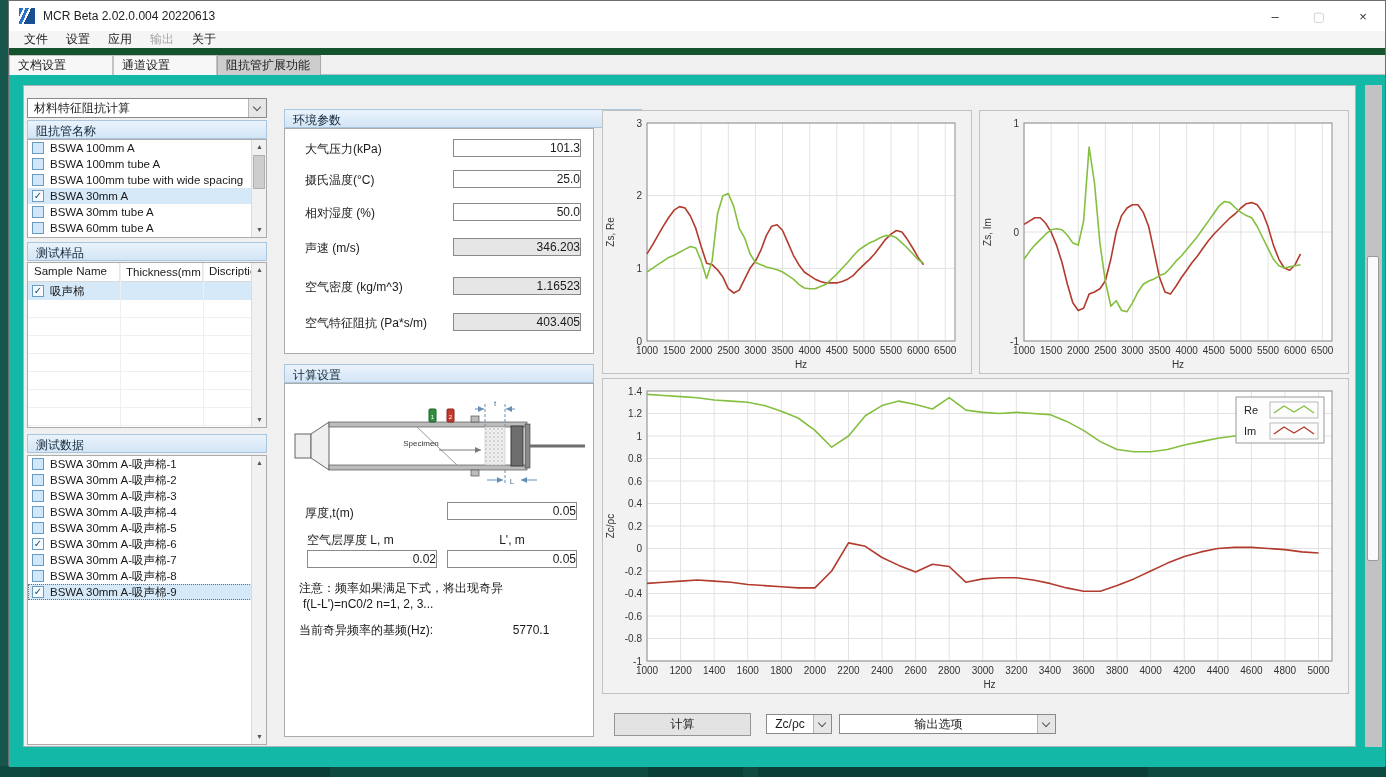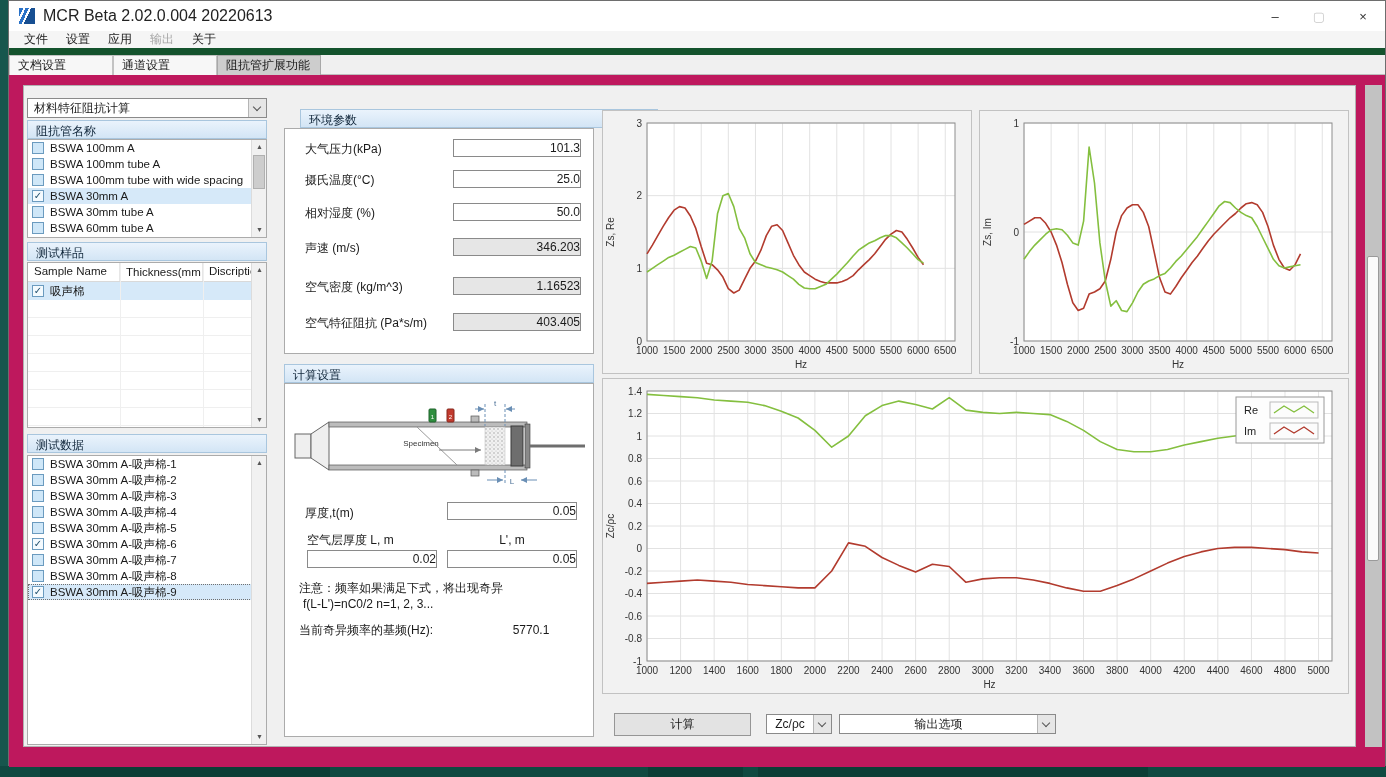--- a/index.html
+++ b/index.html
@@ -6,31 +6,31 @@
   html,body { width:1386px; height:777px; overflow:hidden;
     font-family:"Liberation Sans","DejaVu Sans",sans-serif; font-size:12px; color:#1a1a1a; }
   .desktop { position:relative; width:1386px; height:777px; background:#17564d; }
   .taskbar { position:absolute; left:0; bottom:0; width:1386px; height:11px; background:#0f4a41; }
   .taskbar .seg { position:absolute; top:0; height:11px; background:#0b3e36; }
 
   .window { position:absolute; left:8px; top:0; width:1378px; height:766px; background:#f0f0f0; border:1px solid #6e6e6e; }
   .titlebar { position:absolute; left:0; top:0; width:100%; height:30px; background:#ffffff; display:flex; align-items:center; padding-left:10px; }
   .app-icon { width:16px; height:16px; margin-right:8px;
     background:linear-gradient(115deg,#2a72c8 0 4px,#ffffff 4px 6px,#2a72c8 6px 9px,#ffffff 9px 11px,#174f92 11px 16px); }
-  .title-text { font-size:16px; color:#222; }
+  .title-text { font-size:12px; color:#222; }
   .win-controls { position:absolute; right:0; top:0; height:30px; display:flex; }
   .win-btn { width:44px; height:30px; display:flex; align-items:center; justify-content:center; font-size:13px; color:#333; cursor:default; }
   .win-btn.max { color:#c9c9c9; }
   .menubar { position:absolute; left:0; top:30px; width:100%; height:24px; background:#f5f5f5; border-bottom:7px solid #14532d; display:flex; align-items:center; padding-left:6px; }
   .menu-item { width:42px; text-align:center; color:#1a1a1a; }
   .menu-item.disabled { color:#a5a5a5; }
   .tabbar { position:absolute; left:0; top:54px; width:100%; height:20px; background:#f0f0f0; border-bottom:1px solid #bdbdbd; display:flex; }
   .tab { width:104px; height:20px; border:1px solid #c3c3c3; border-bottom:none; background:#f7f7f7; display:flex; align-items:center; padding-left:8px; }
   .tab.active { background:#cdcdcd; border-color:#a8a8a8; }
-  .content { position:absolute; left:0; top:74px; width:1376px; height:692px; background:#be185d; }
+  .content { position:absolute; left:0; top:74px; width:1376px; height:692px; background:#14b8a6; }
   .frame { position:absolute; left:14px; top:10px; width:1333px; height:662px; border:1px solid #b2b2b2; background:#f0f0f0; }
 
   
   .combo { position:absolute; height:20px; background:#fff; border:1px solid #8a8a8a; display:flex; align-items:center; }
   .combo .val { flex:1; padding-left:6px; overflow:hidden; white-space:nowrap; }
   .combo .val.center { text-align:center; padding-left:0; }
   .combo .btn { width:18px; height:100%; background:#e6e6e6; border-left:1px solid #b5b5b5; position:relative; }
   .chev { position:absolute; left:5px; top:5px; width:6px; height:6px; border-right:1px solid #555; border-bottom:1px solid #555; transform:rotate(45deg); }
   .pushbtn { position:absolute; background:#e3e3e3; border:1px solid #969696; display:flex; align-items:center; justify-content:center; }
   .tbox { position:absolute; height:18px; background:#fff; border:1px solid #8a8a8a; text-align:right; line-height:16px; }
@@ -210,21 +210,21 @@
             <div class="lrow focus" style="width: 224px;">
               <span class="cb on">✓</span>
               <span>BSWA 30mm A-吸声棉-9</span>
             </div>
             <div class="sbar">
             <div class="ar up">▲</div>
             <div class="ar dn">▼</div>
           </div>
         </div>
 
-        <div class="sec-head" style="left:276px;top:23px;width:358px;">环境参数</div>
+        <div class="sec-head" style="left:260px;top:23px;width:358px;">环境参数</div>
         <div class="panel-body" style="left:260px;top:42px;width:310px;height:226px;" id="env-body">
             <div class="erow" style="top: 10px;">
               <span class="lbl">大气压力(kPa)</span>
               <div class="tbox" style="left: 168px; top: 0px; width: 128px;">101.3</div>
             </div>
             <div class="erow" style="top: 41px;">
               <span class="lbl">摄氏温度(°C)</span>
               <div class="tbox" style="left: 168px; top: 0px; width: 128px;">25.0</div>
             </div>
             <div class="erow" style="top: 74px;">

